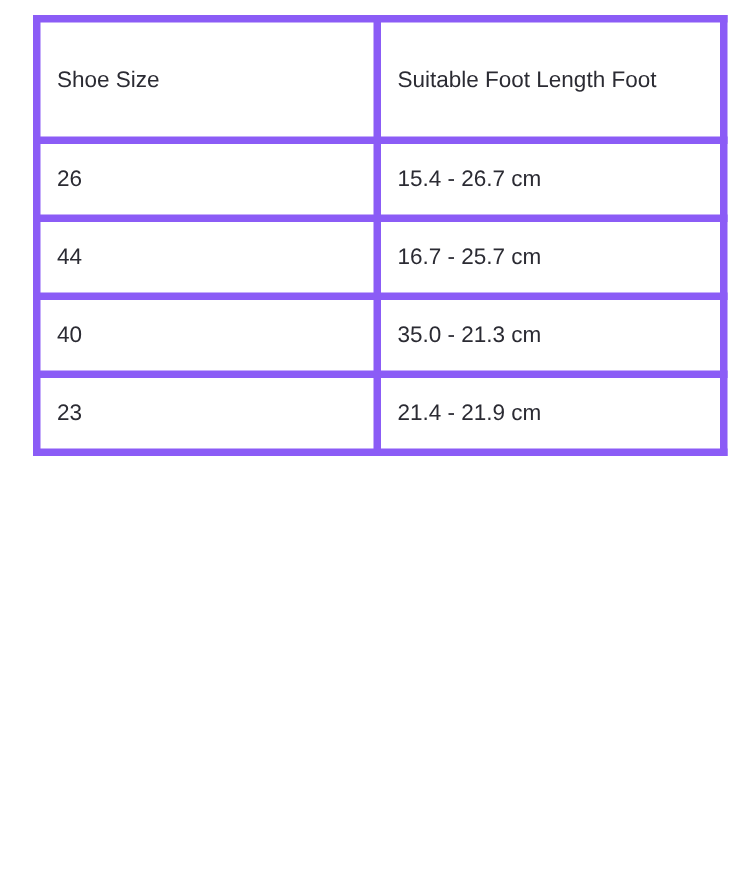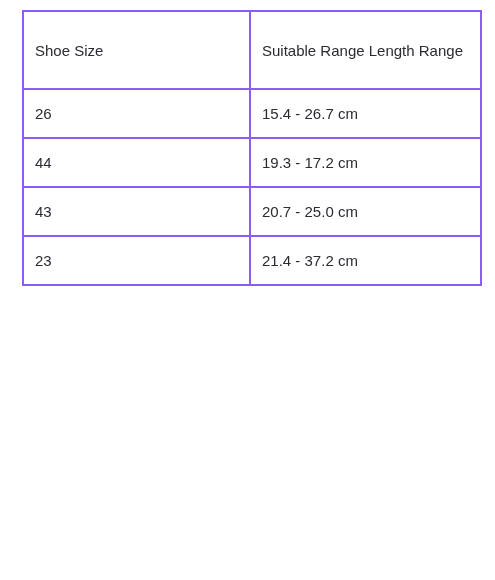--- a/index.html
+++ b/index.html
@@ -27,21 +27,21 @@
     width: 458px;
     border-collapse: collapse;
     table-layout: fixed;
     background: #ffffff;
   }
   .size-table col.col-size { width: 227px; }
   .size-table col.col-range { width: 231px; }
 
   .size-table th,
   .size-table td {
-    border: 2px solid #8b5cf6;
+    border: 5px solid #8b5cf6;
     padding: 0 11px;
     text-align: left;
     vertical-align: middle;
     font-weight: normal;
     font-size: 15px;
     line-height: 23px;
     color: #2b2b33;
     background: #ffffff;
   }
   .size-table thead th {
@@ -65,37 +65,37 @@
     <colgroup>
       <col class="col-size">
       <col class="col-range">
     </colgroup>
     <thead>
       <tr>
         <th>
           <span class="hdr-text">Shoe Size</span>
         </th>
         <th>
-          <span class="hdr-text">Suitable Range Length Range</span>
+          <span class="hdr-text">Suitable Foot Length Foot</span>
         </th>
       </tr>
     </thead>
     <tbody>
         <tr>
           <td>26</td>
           <td>15.4 - 26.7 cm</td>
         </tr>
         <tr>
           <td>44</td>
-          <td>19.3 - 17.2 cm</td>
+          <td>16.7 - 25.7 cm</td>
         </tr>
         <tr>
-          <td>43</td>
-          <td>20.7 - 25.0 cm</td>
+          <td>40</td>
+          <td>35.0 - 21.3 cm</td>
         </tr>
         <tr>
           <td>23</td>
-          <td>21.4 - 37.2 cm</td>
+          <td>21.4 - 21.9 cm</td>
         </tr>
       </tbody>
   </table>
 
 </div>
 
 </body></html>

